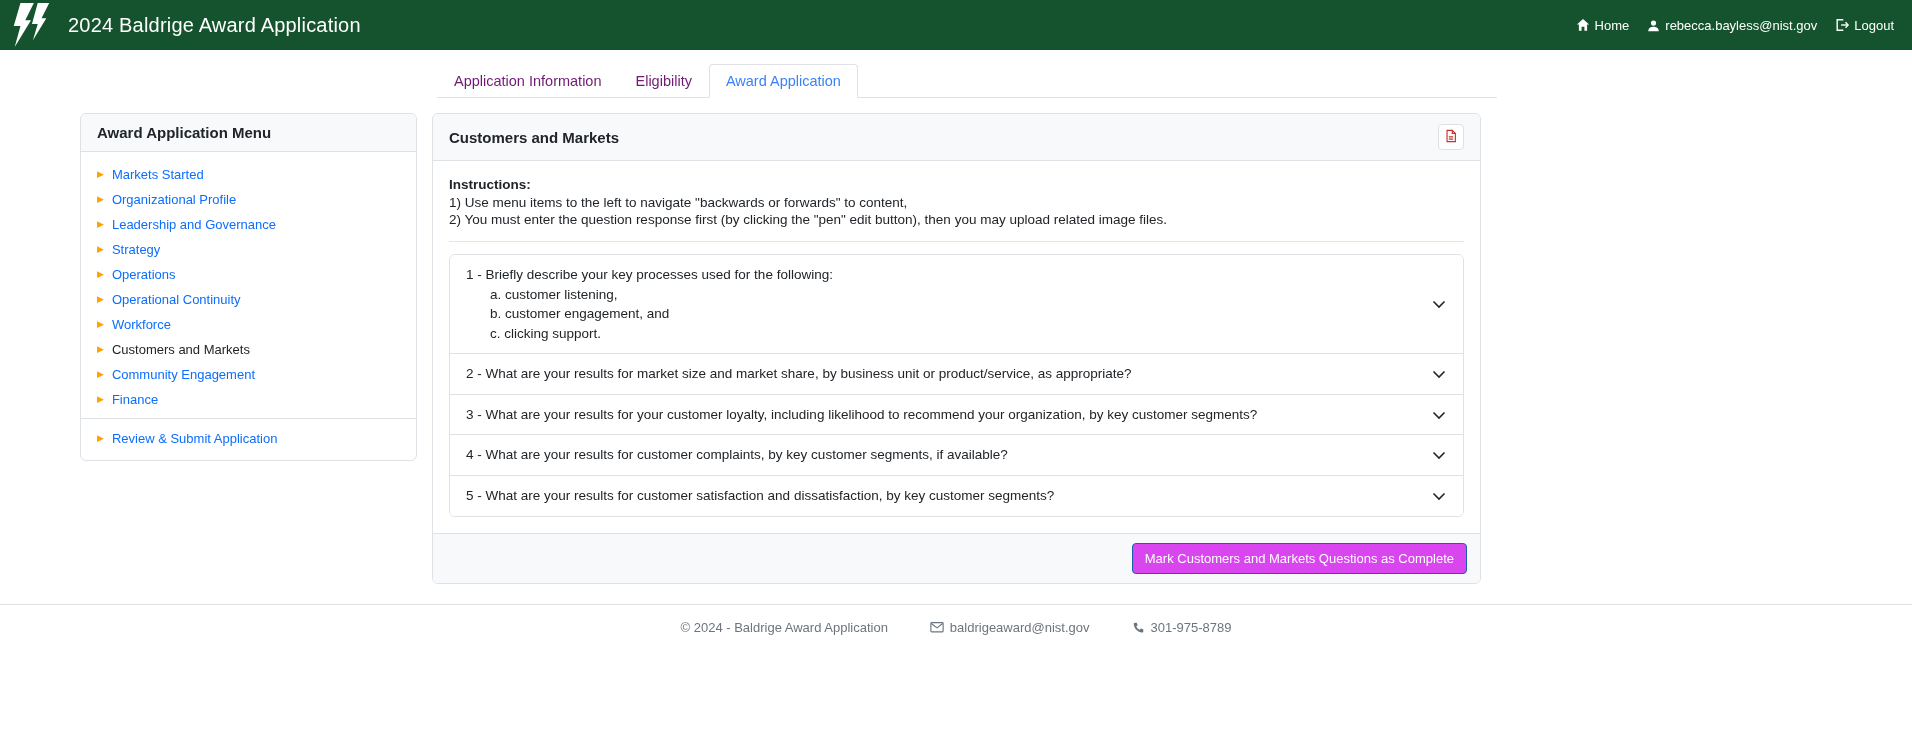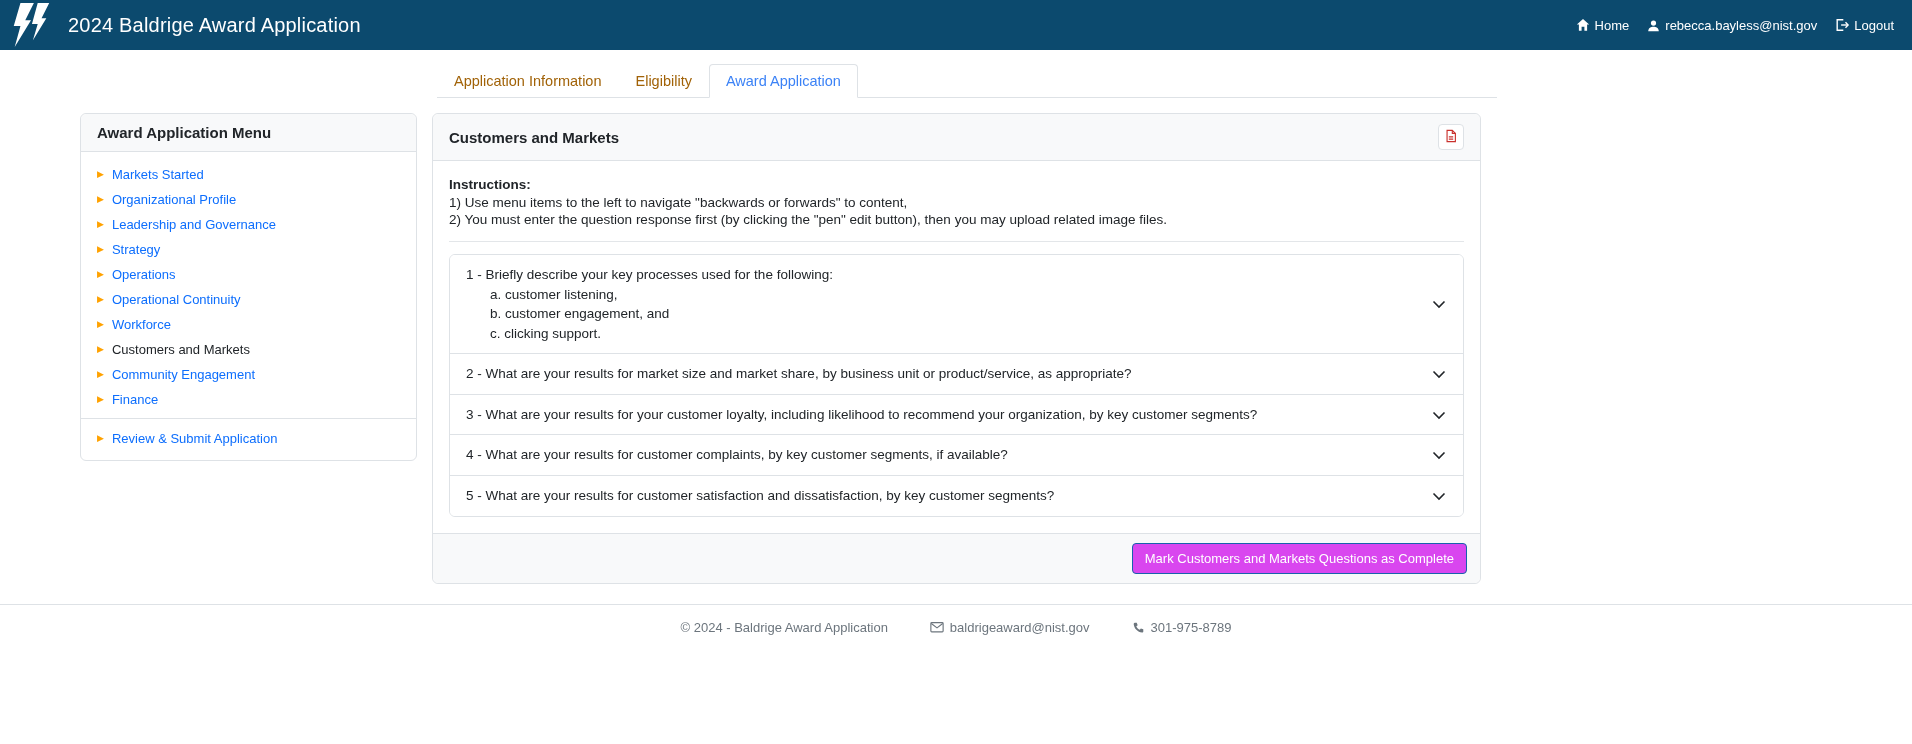--- a/index.html
+++ b/index.html
@@ -5,42 +5,42 @@
   * { box-sizing: border-box; }
   html,body { margin:0; padding:0; }
   body {
     width:1912px; height:744px;
     font-family:"Liberation Sans", sans-serif;
     background:#ffffff; color:#212529; overflow:hidden;
   }
 
   
   .navbar {
-    height:50px; background:#0c4a6e; color:#fff;
+    height:50px; background:#14532d; color:#fff;
     display:flex; align-items:center; justify-content:space-between;
     padding:0 18px 0 8px;
   }
   .brand { display:flex; align-items:center; gap:14px; }
   .logo { width:46px; height:46px; display:block; }
   .navbar-title { font-size:20px; font-weight:400; letter-spacing:.2px; }
   .nav-right { display:flex; align-items:center; }
   .nav-link {
     color:#fff; text-decoration:none; font-size:13px;
     display:flex; align-items:center; gap:5px; margin-left:18px; cursor:pointer;
   }
   .nav-link svg { display:block; }
 
   
   .tabs-row {
     display:flex; align-items:flex-end;
     margin:14px 0 0 437px; width:1060px;
     border-bottom:1px solid #dee2e6;
   }
   .tab {
-    padding:8px 16px; font-size:14.5px; color:#a16207;
+    padding:8px 16px; font-size:14.5px; color:#701a75;
     text-decoration:none; cursor:pointer;
     border:1px solid transparent; margin-bottom:-1px; display:block;
   }
   .tab.active {
     color:#3b82f6; background:#fff;
     border-color:#dee2e6 #dee2e6 #fff #dee2e6;
     border-radius:4px 4px 0 0;
   }
 
   

